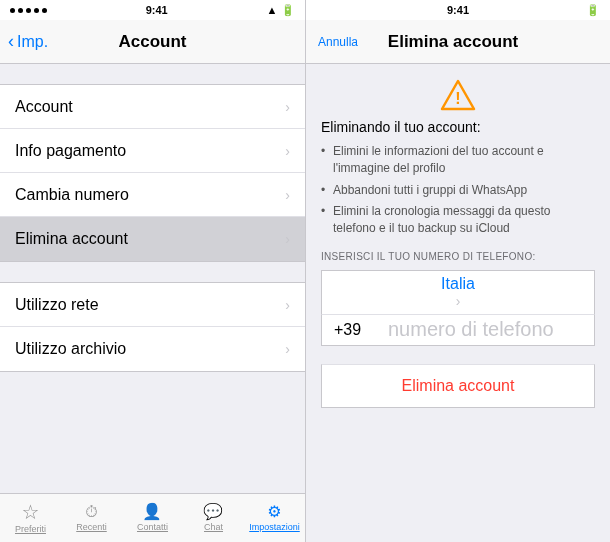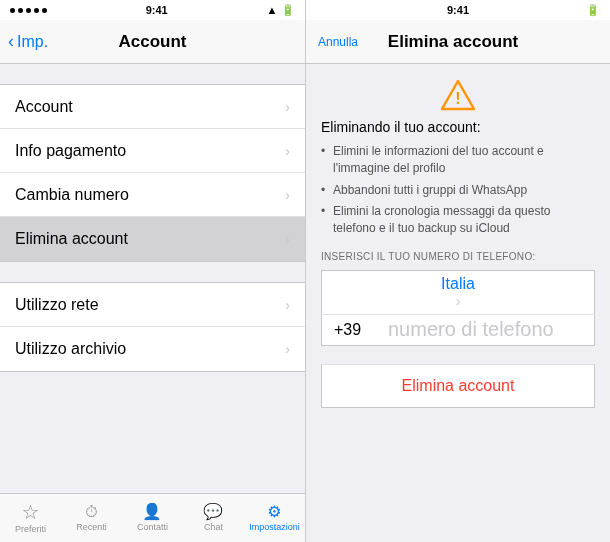--- a/index.html
+++ b/index.html
@@ -122,20 +122,21 @@
     }
     .tab-icon {
       font-size: 20px;
       color: #929292;
       line-height: 1;
     }
     .tab-icon.active { color: #07aff; color: #007aff; }
     .tab-label {
       font-size: 9px;
       color: #929292;
+      text-decoration: underline;
     }
     .tab-label.active { color: #007aff; }
 
     
     .right-panel {
       width: 305px;
       height: 542px;
       background: #efeff4;
       display: flex;
       flex-direction: column;

